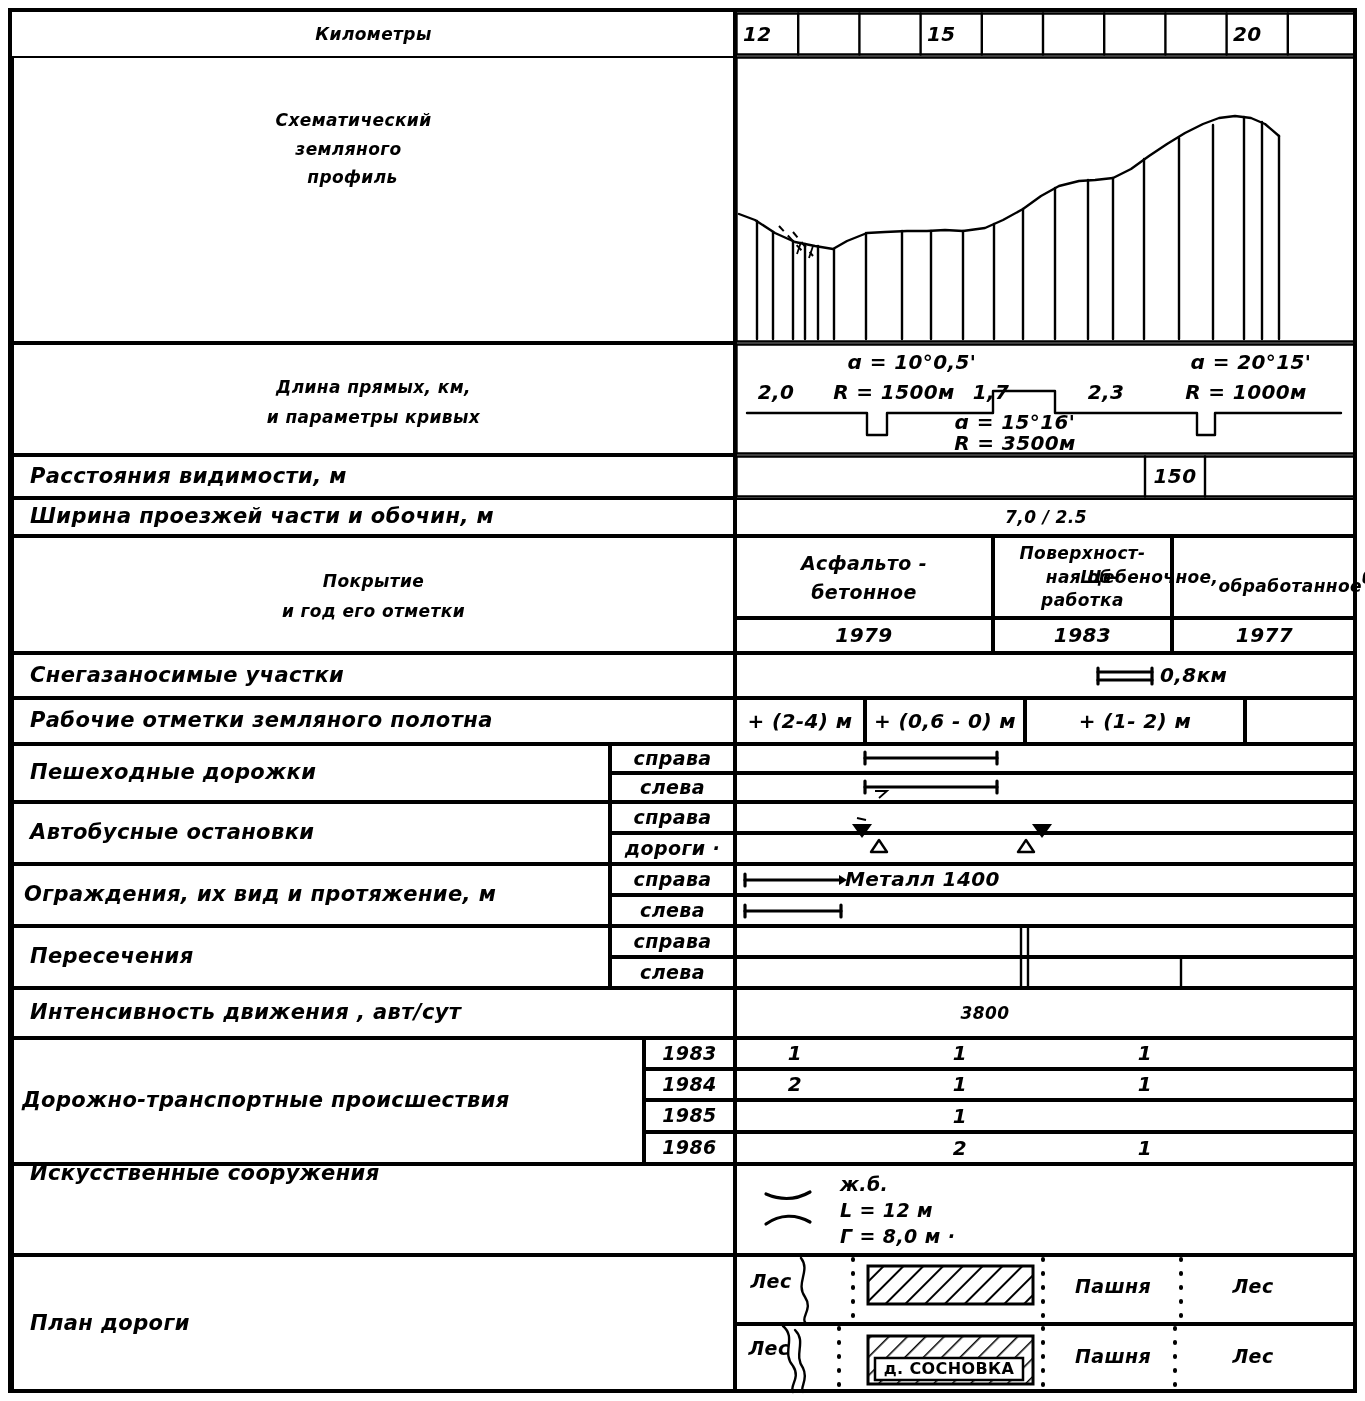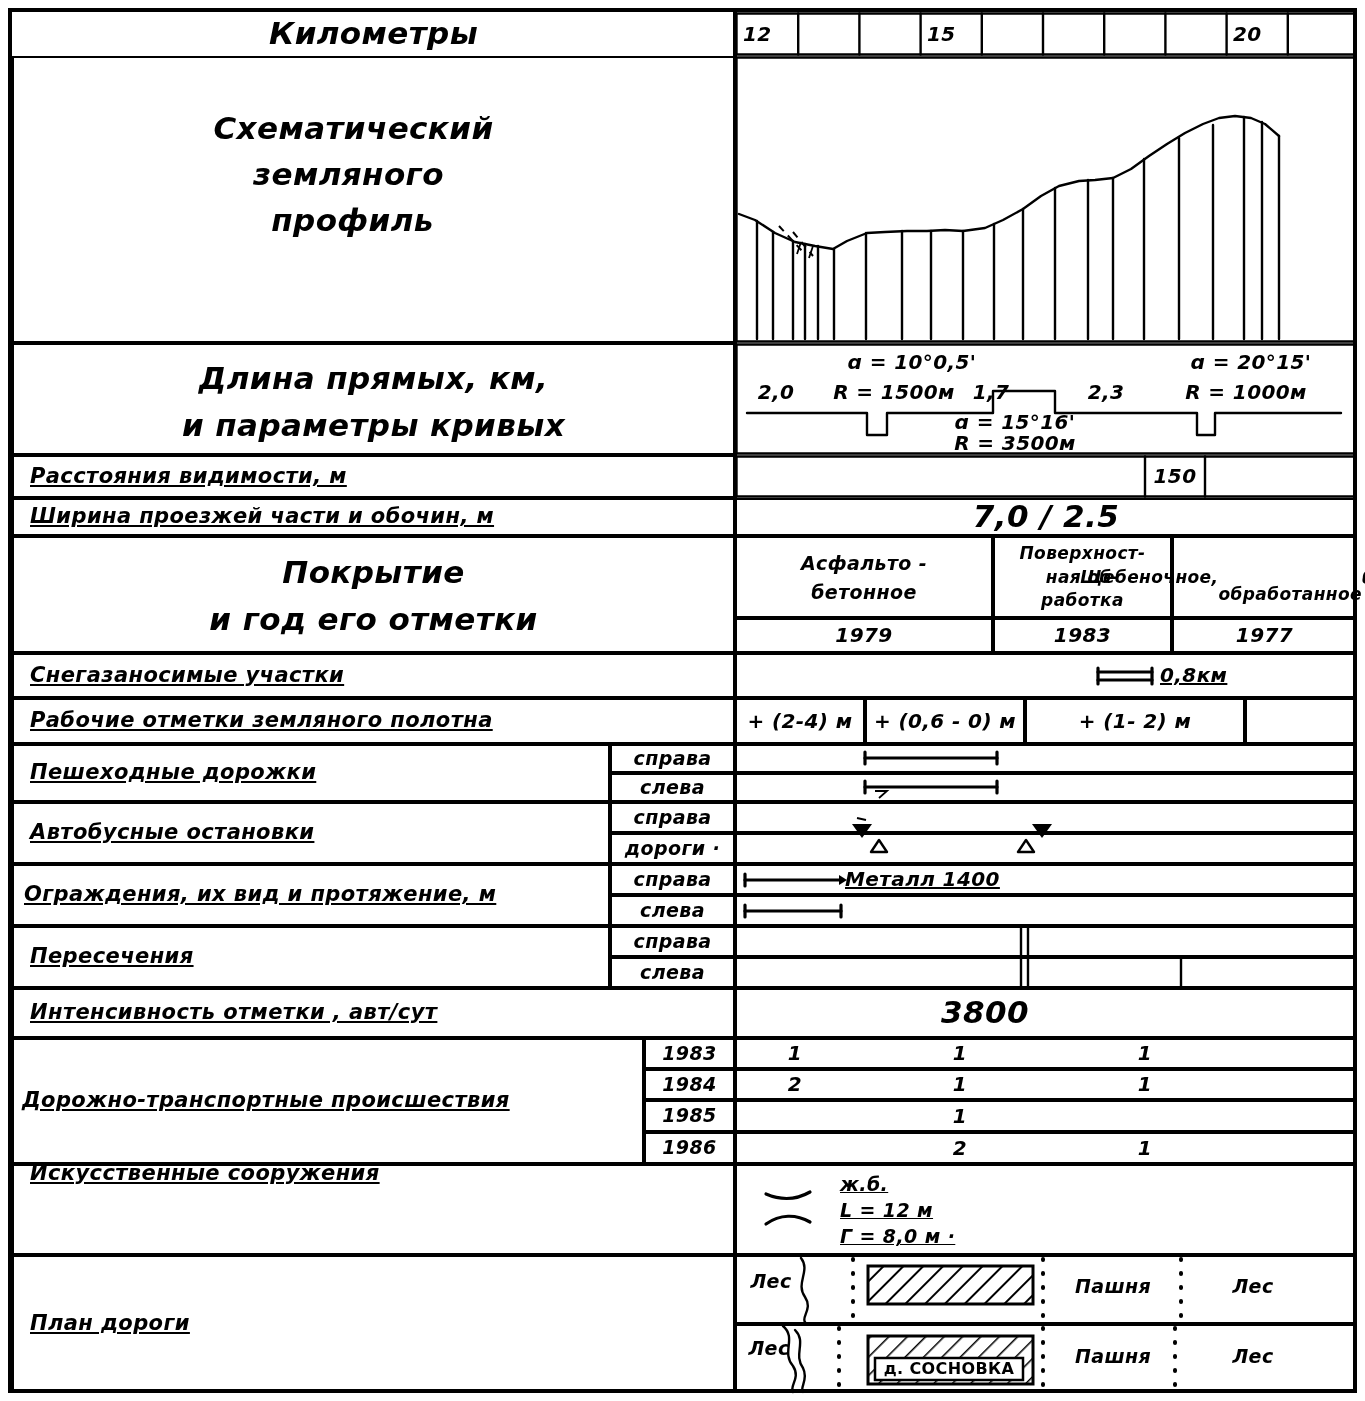--- a/index.html
+++ b/index.html
@@ -6,29 +6,29 @@
   body{font-family:"DejaVu Sans",sans-serif;}
   #sheet{
     position:relative;width:1365px;height:1401px;background:#fff;
     overflow:hidden;
   }
   
   .cell{position:absolute;box-sizing:border-box;border:2px solid #000;background:transparent;}
   .lbl{position:absolute;box-sizing:border-box;display:flex;align-items:center;justify-content:center;
        font-family:"DejaVu Sans",sans-serif;font-style:italic;font-weight:bold;color:#000;
        text-align:center;line-height:1.22;letter-spacing:.4px;}
-  .lblL{justify-content:flex-start;text-decoration:underline;}
+  .lblL{justify-content:flex-start;}
   .vline{position:absolute;background:#000;width:3px;}
   .outer{position:absolute;left:8px;top:8px;width:1349px;height:1385px;border:4px solid #000;box-sizing:border-box;}
   
   .t-row{font-size:21px;}
   .t-sm{font-size:19px;}
   .t-xs{font-size:17px;}
   .t-num{font-size:20px;}
-  .t-big{font-size:31px;font-style:italic;}
+  .t-big{font-size:17px;font-style:italic;}
   
   svg{display:block;overflow:visible;}
   .s-stroke{fill:none;stroke:#000;stroke-width:2.4;stroke-linecap:round;stroke-linejoin:round;}
   .s-thin{fill:none;stroke:#000;stroke-width:1.8;}
   .s-fat{fill:none;stroke:#000;stroke-width:3.2;stroke-linecap:round;}
   .s-fill{fill:#000;stroke:none;}
   .s-dot{fill:none;stroke:#000;stroke-width:4;stroke-linecap:round;stroke-dasharray:1 13;}
   .s-dash{fill:none;stroke:#000;stroke-width:2;stroke-dasharray:7 6;}
 </style>
 </head>
@@ -157,21 +157,21 @@
   <div class="cell" style="left:993px;top:536px;width:179px;height:82px;"></div>
   <div style="position:absolute;left:993px;top:539px;width:179px;height:76px;display:flex;flex-direction:column;align-items:center;justify-content:center;">
     <span class="lbl t-xs" style="position:relative;left:0;top:0;width:auto;height:auto;">Поверхност-</span>
     <span class="lbl t-xs" style="position:relative;left:0;top:0;width:auto;height:auto;margin-top:3px;">ная  об-</span>
     <span class="lbl t-xs" style="position:relative;left:0;top:0;width:auto;height:auto;margin-top:3px;">работка</span>
   </div>
 
   <div class="cell" style="left:1172px;top:536px;width:185px;height:82px;"></div>
   <div style="position:absolute;left:1172px;top:539px;width:185px;height:76px;display:flex;flex-direction:row;align-items:center;justify-content:center;">
     <span class="lbl t-xs" style="position:relative;left:0;top:0;width:auto;height:auto;">Щебеночное,</span>
-    <span class="lbl t-xs" style="position:relative;left:0;top:8px;width:auto;height:auto;margin-top:19px;">обработанное</span>
+    <span class="lbl t-xs" style="position:relative;left:0;top:0;width:auto;height:auto;margin-top:19px;">обработанное</span>
     <span class="lbl t-xs" style="position:relative;left:0;top:0;width:auto;height:auto;margin-top:3px;">битумом</span>
   </div>
 
   <div class="cell" style="left:735px;top:618px;width:258px;height:35px;"></div>
   <div class="lbl t-num" style="left:735px;top:618px;width:258px;height:35px;">1979</div>
 
   <div class="cell" style="left:993px;top:618px;width:179px;height:35px;"></div>
   <div class="lbl t-num" style="left:993px;top:618px;width:179px;height:35px;">1983</div>
 
   <div class="cell" style="left:1172px;top:618px;width:185px;height:35px;"></div>
@@ -299,21 +299,21 @@
         <line x1="286" y1="2" x2="286" y2="60" class="s-stroke"></line>
         <line x1="293" y1="2" x2="293" y2="60" class="s-stroke"></line>
       </g>
       <g>
         <line x1="446" y1="32" x2="446" y2="60" class="s-stroke"></line>
       </g>
     </svg>
   </div>
 
   <div class="cell" style="left:12px;top:988px;width:723px;height:50px;border-width:2px;"></div>
-  <div class="lbl lblL t-row" style="left:30px;top:988px;width:700px;height:50px;">Интенсивность  отметки , авт/сут</div>
+  <div class="lbl lblL t-row" style="left:30px;top:988px;width:700px;height:50px;">Интенсивность  движения , авт/сут</div>
   <div class="cell" style="left:735px;top:988px;width:622px;height:50px;"></div>
   <div class="lbl t-big" style="left:735px;top:988px;width:500px;height:50px;">3800</div>
 
   <div class="cell" style="left:12px;top:1038px;width:632px;height:126px;border-width:2px;"></div>
   <div class="lbl lblL t-row" style="left:22px;top:1038px;width:622px;height:126px;">Дорожно-транспортные происшествия</div>
 
   <div class="cell" style="left:644px;top:1038px;width:91px;height:31px;"></div>
   <div class="lbl t-sm" style="left:644px;top:1038px;width:91px;height:31px;">1983</div>
   <div class="cell" style="left:644px;top:1069px;width:91px;height:31px;"></div>
   <div class="lbl t-sm" style="left:644px;top:1069px;width:91px;height:31px;">1984</div>

